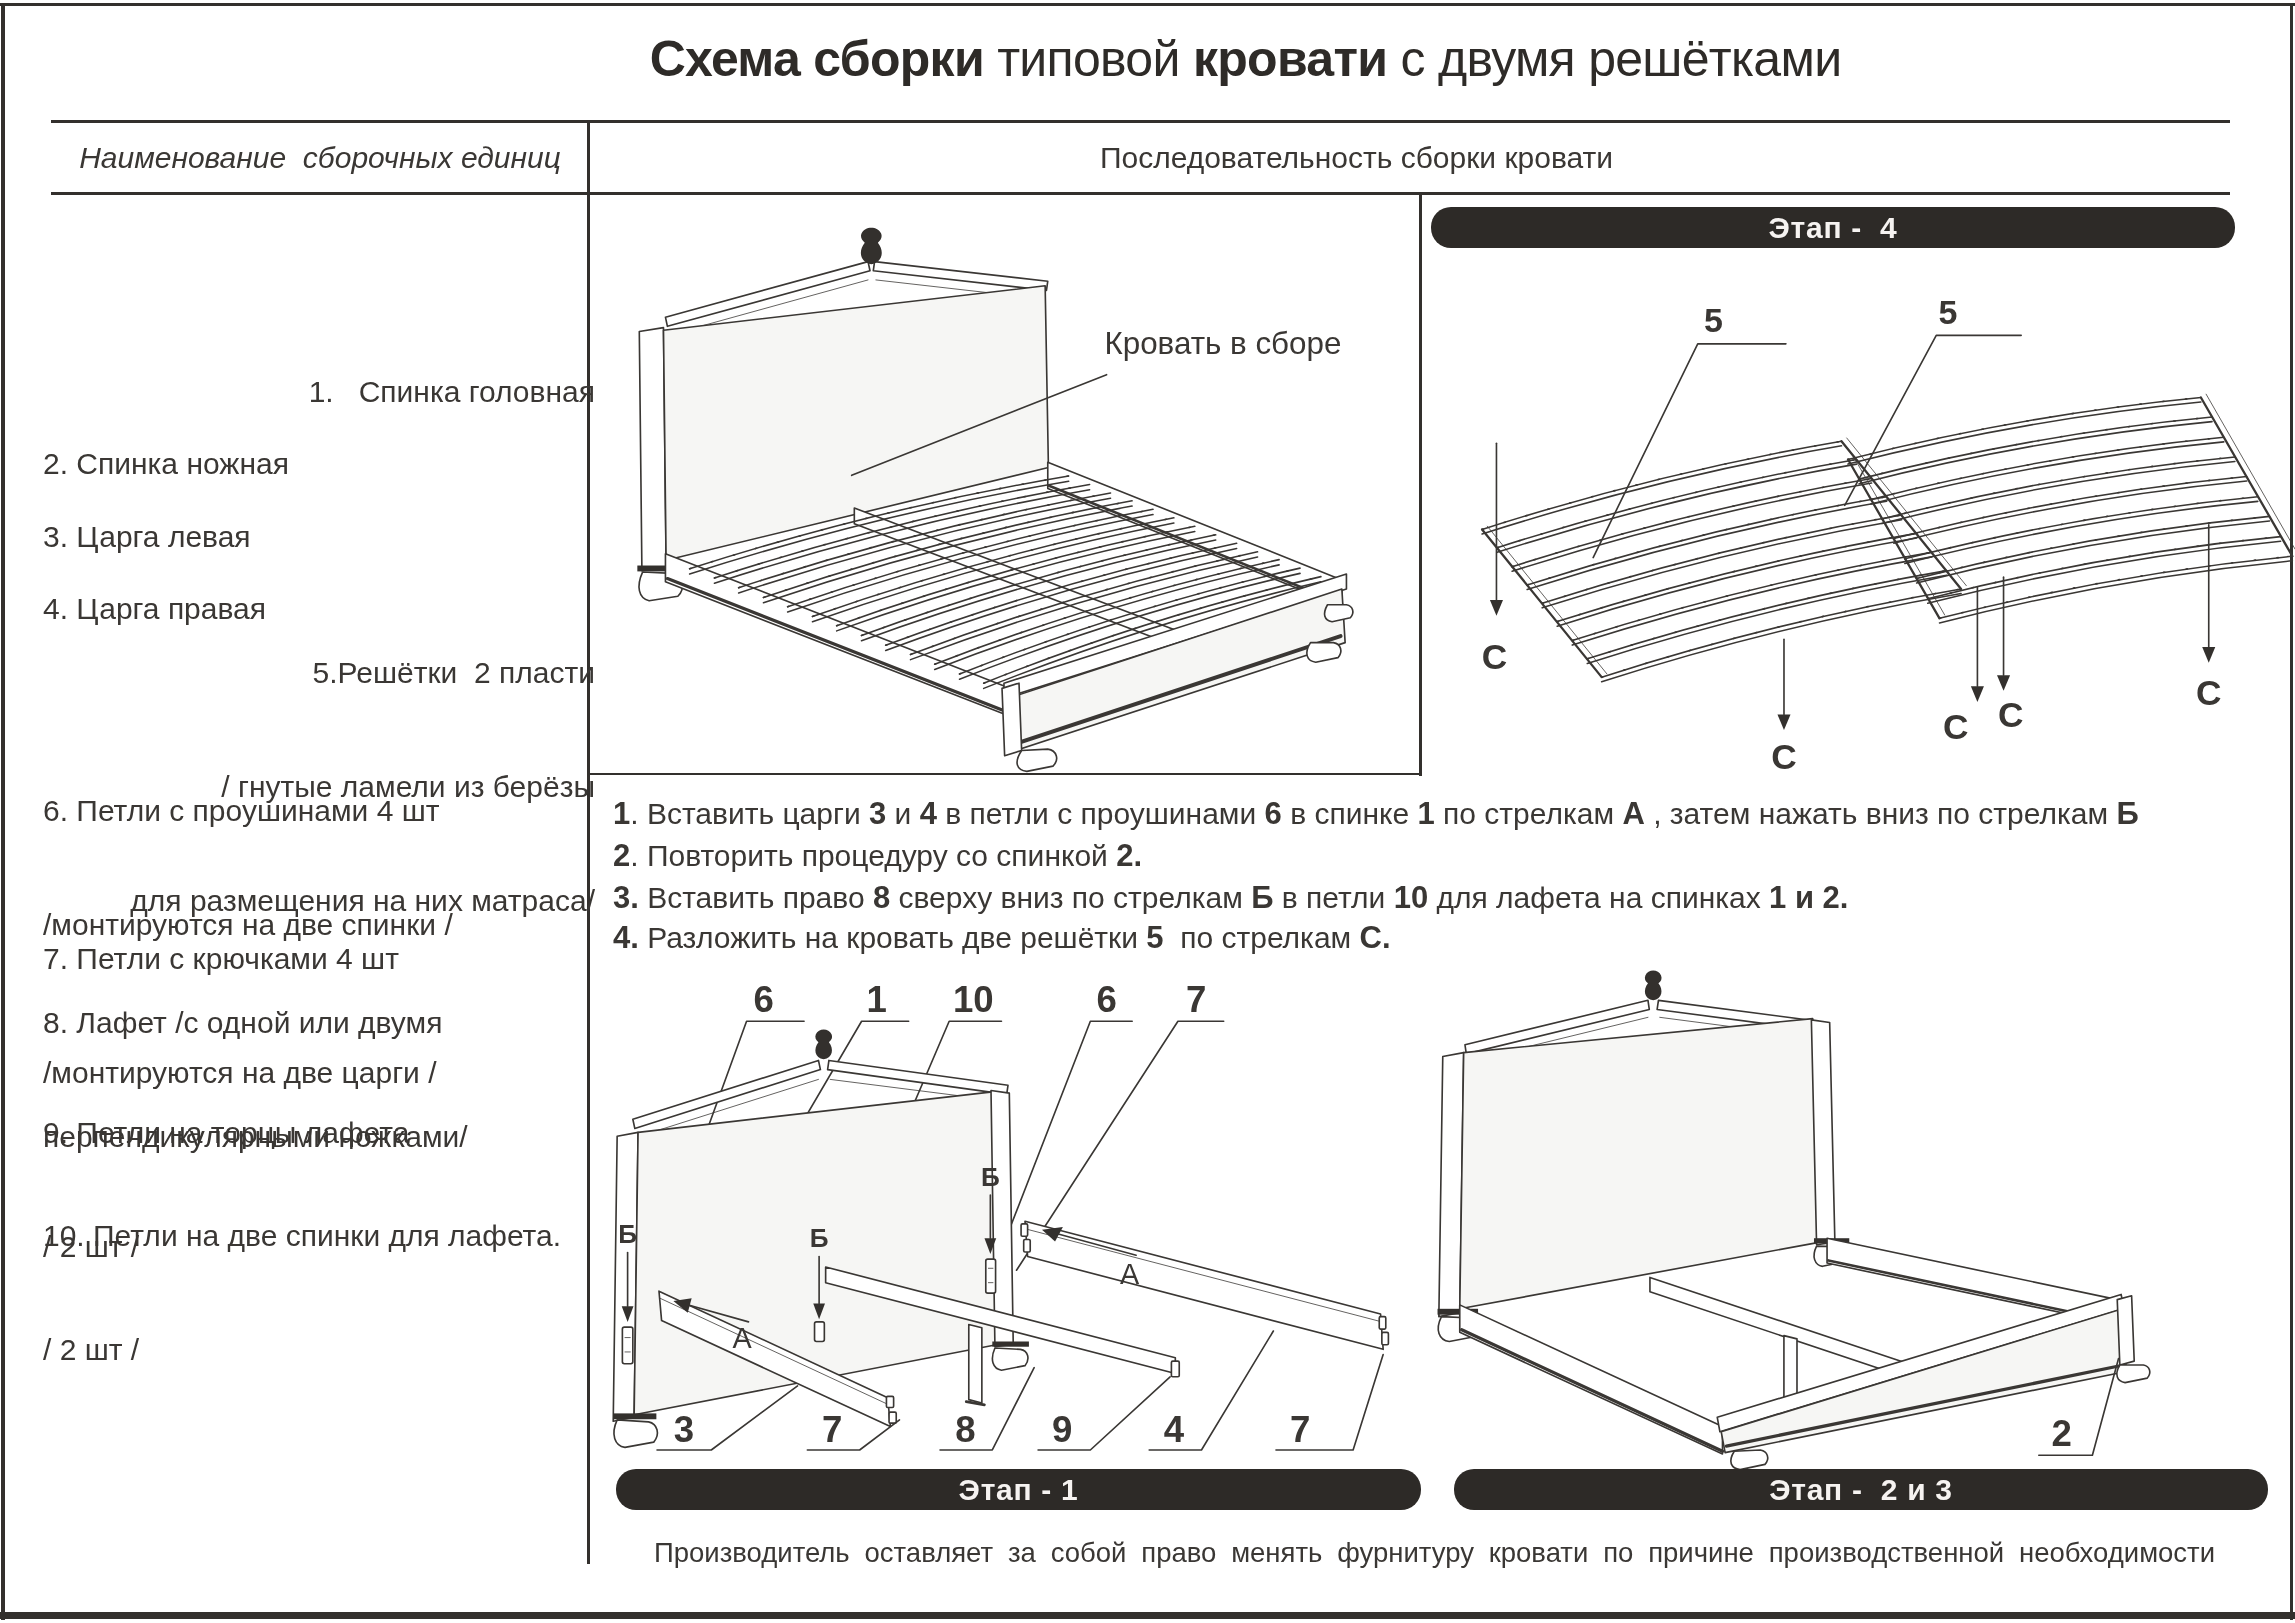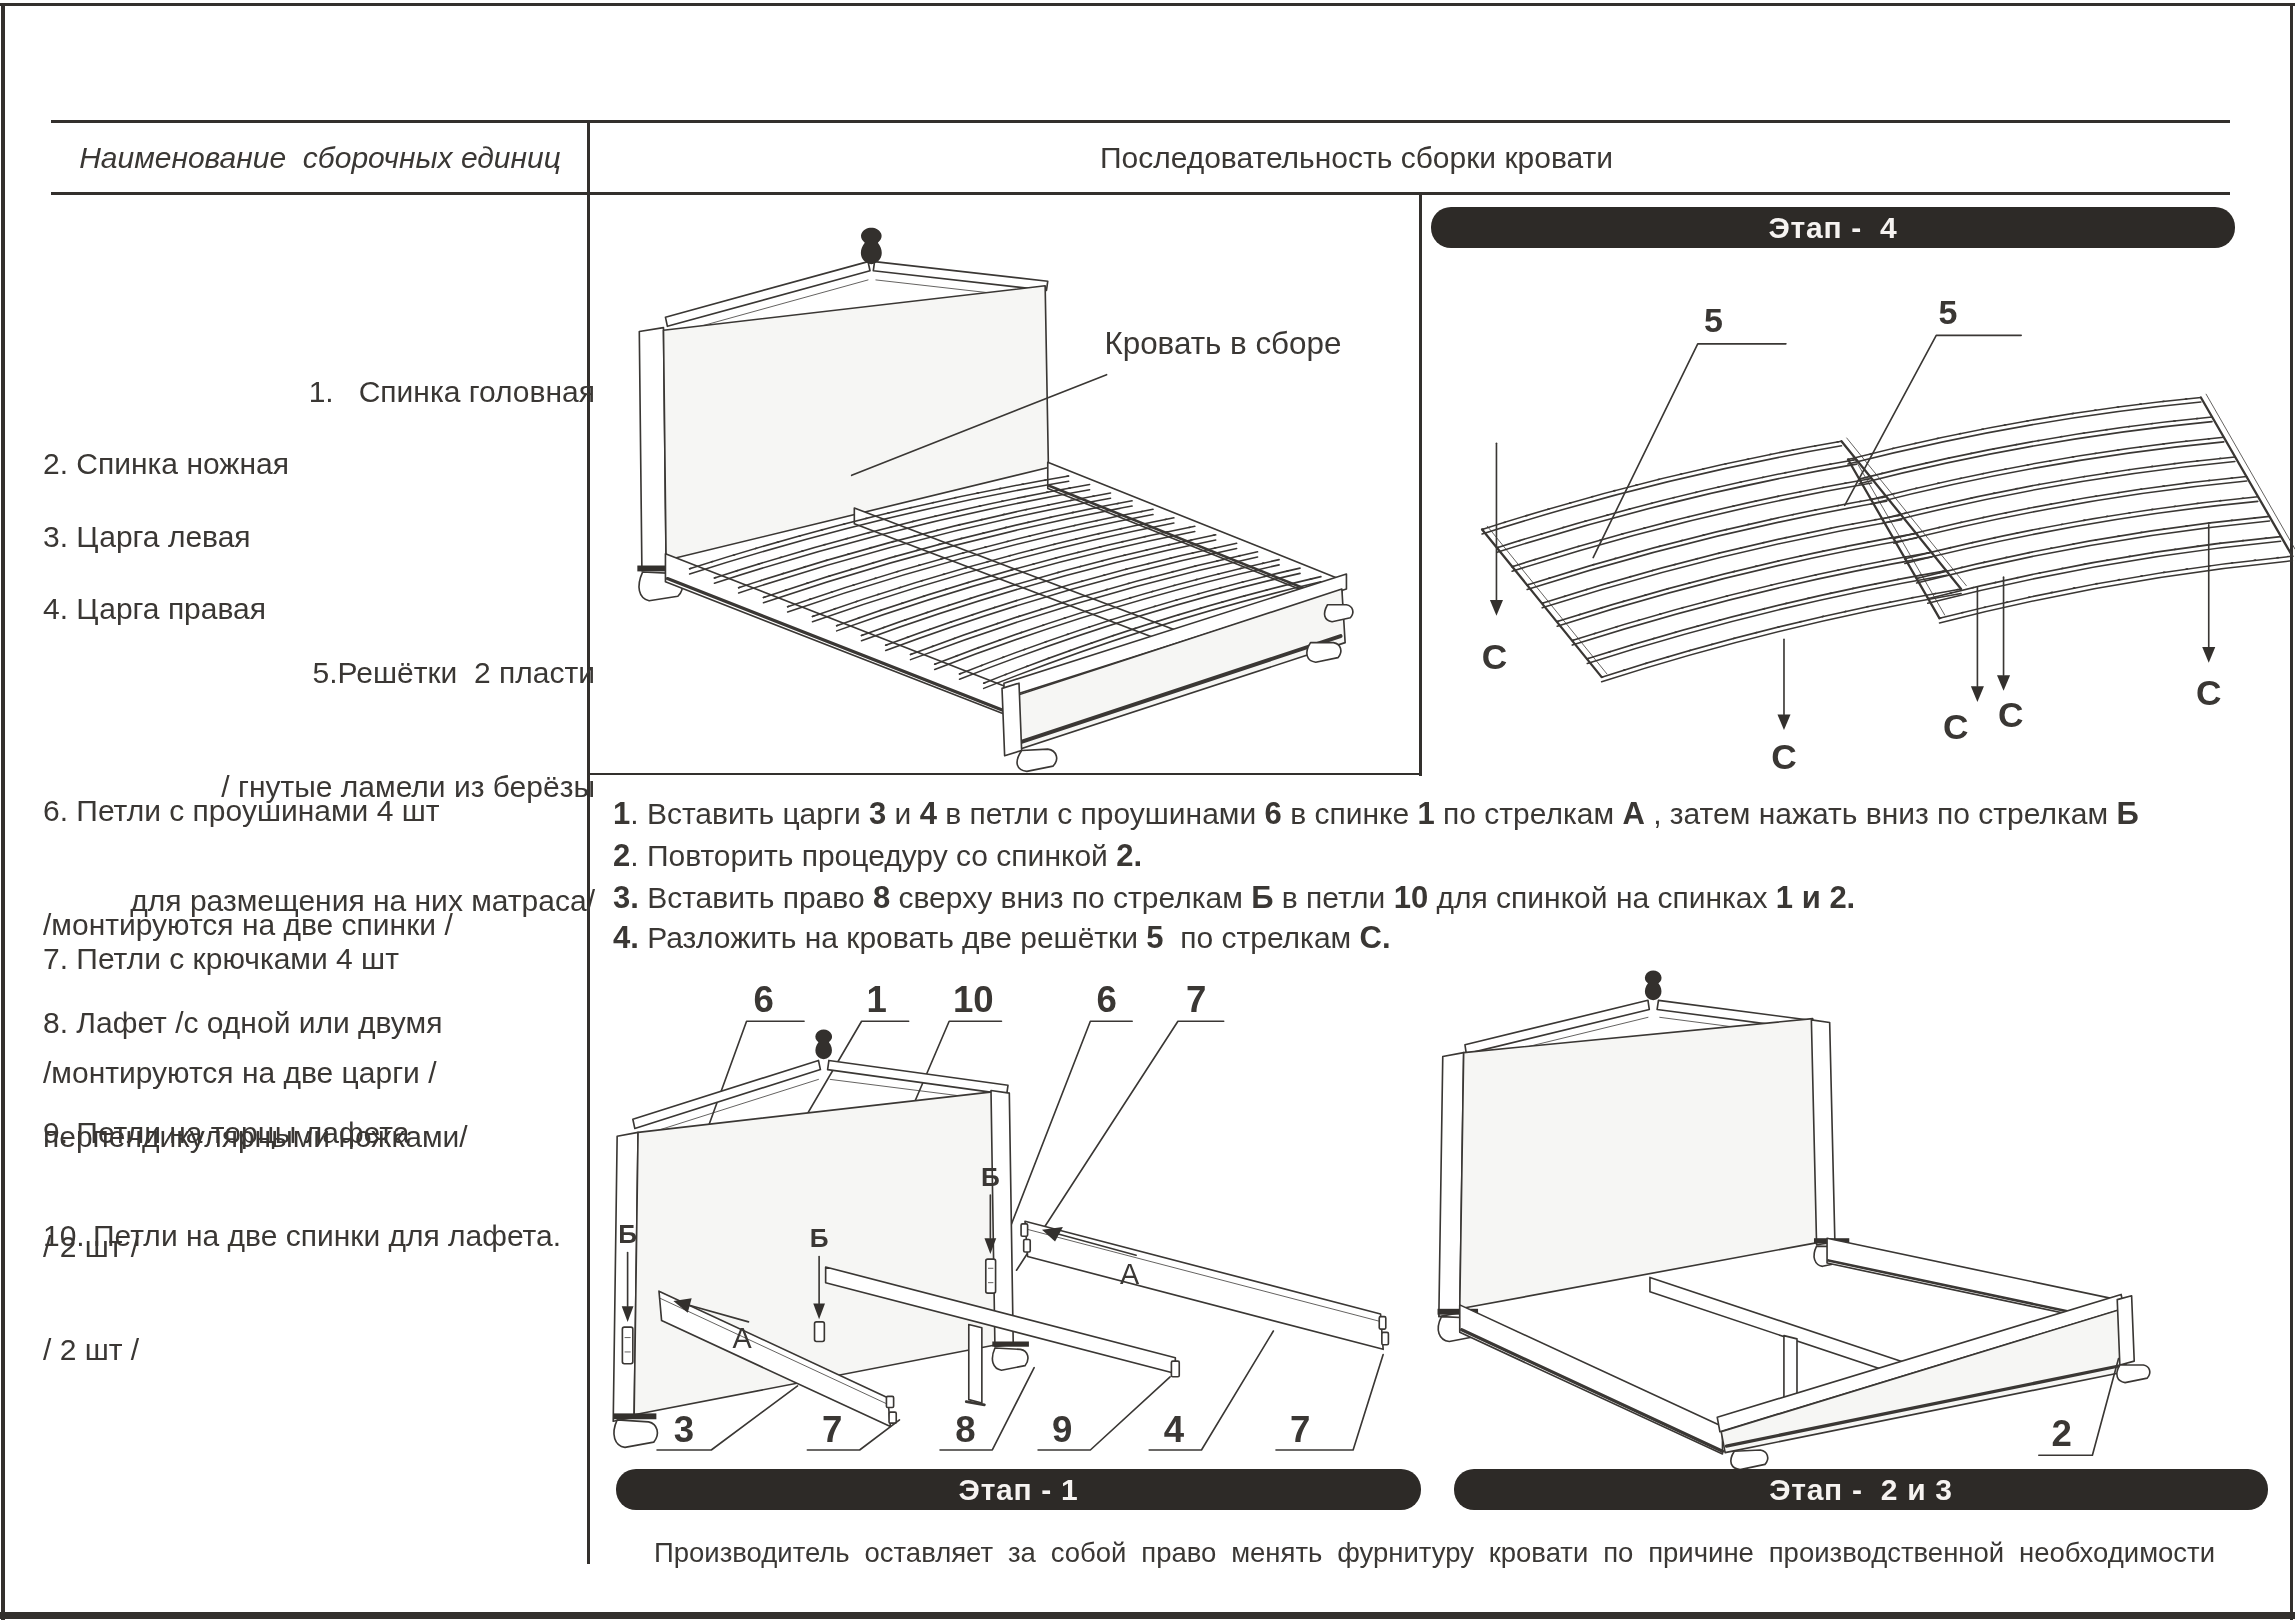--- a/index.html
+++ b/index.html
@@ -37,20 +37,21 @@
   <div class="vline" style="left:1.3px;top:2.6px;width:3.3px;height:1617px;"></div>
   <div class="vline" style="left:2290px;top:2.6px;width:3.3px;height:1617px;"></div>
   <div class="hline" style="left:0;top:1612px;width:2295px;height:6.5px;"></div>
 
   <div class="hline" style="left:51px;top:120px;width:2179px;height:2.6px;"></div>
   <div class="hline" style="left:51px;top:192px;width:2179px;height:2.6px;"></div>
   <div class="vline" style="left:587px;top:120px;width:2.6px;height:1444px;"></div>
   <div class="vline" style="left:1419px;top:192px;width:2.6px;height:584px;"></div>
   <div class="hline" style="left:587px;top:773px;width:835px;height:2px;"></div>
 
+  <div class="title"><span class="b">Схема сборки </span><span>типовой </span><span class="b">кровати</span><span> с двумя решётками</span></div>
 
   <div class="th" style="left:52px;top:141px;width:536px;font-style:italic;">Наименование  сборочных единиц</div>
   <div class="th" style="left:595px;top:141px;width:1523px;">Последовательность сборки кровати</div>
 
   <div>
     <div class="part-item" style="top:297px;text-align:right;">
       <div class="li-line">1.   Спинка головная</div>
     </div>
     <div class="part-item" style="top:369px;">
       <div class="li-line">2. Спинка ножная</div>
@@ -194,21 +195,21 @@
       <text class="t54 bold mid" x="904" y="735">С</text>
       <path d="M1207,425 L1207,612"></path>
         <polygon class="ink" points="1197,612 1217,612 1207,636"></polygon>
       <text class="t54 bold mid" x="1207" y="700">С</text>
     </g>
   </svg>
 
   <div>
     <div class="instr" style="top:796px;"><span class="b">1</span><span>. Вставить царги </span><span class="b">3</span><span> и </span><span class="b">4</span><span> в петли с проушинами </span><span class="b">6</span><span> в спинке </span><span class="b">1</span><span> по стрелкам </span><span class="b">А</span><span> , затем нажать вниз по стрелкам </span><span class="b">Б</span></div>
     <div class="instr" style="top:838px;"><span class="b">2</span><span>. Повторить процедуру со спинкой </span><span class="b">2.</span></div>
-    <div class="instr" style="top:880px;"><span class="b">3.</span><span> Вставить право </span><span class="b">8</span><span> сверху вниз по стрелкам </span><span class="b">Б</span><span> в петли </span><span class="b">10</span><span> для спинкой на спинках </span><span class="b">1 и 2.</span></div>
+    <div class="instr" style="top:880px;"><span class="b">3.</span><span> Вставить право </span><span class="b">8</span><span> сверху вниз по стрелкам </span><span class="b">Б</span><span> в петли </span><span class="b">10</span><span> для лафета на спинках </span><span class="b">1 и 2.</span></div>
     <div class="instr" style="top:920px;"><span class="b">4.</span><span> Разложить на кровать две решётки </span><span class="b">5</span><span>  по стрелкам </span><span class="b">С.</span></div>
   </div>
 
   <svg style="left:608px;top:961px;" width="817" height="510" viewBox="0 0 1250 780">
     <g>
       <path d="M300,92 L212,92 L45,552"></path>
       <path d="M460,92 L388,92 L238,348"></path>
       <path d="M602,92 L522,92 L332,536"></path>
       <path d="M802,92 L738,92 L598,452"></path>
       <path d="M942,92 L872,92 L625,473"></path>

